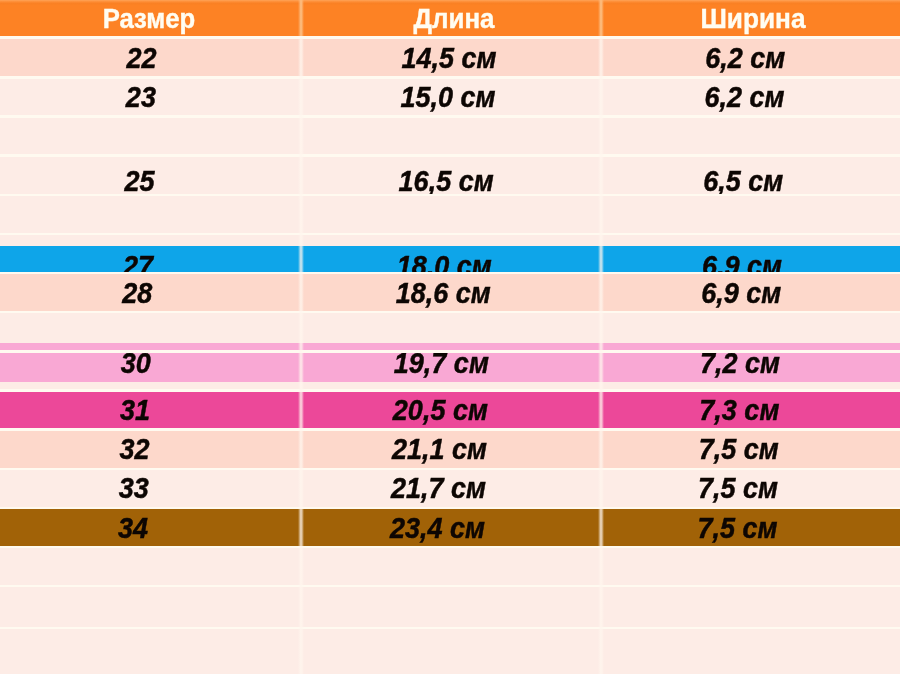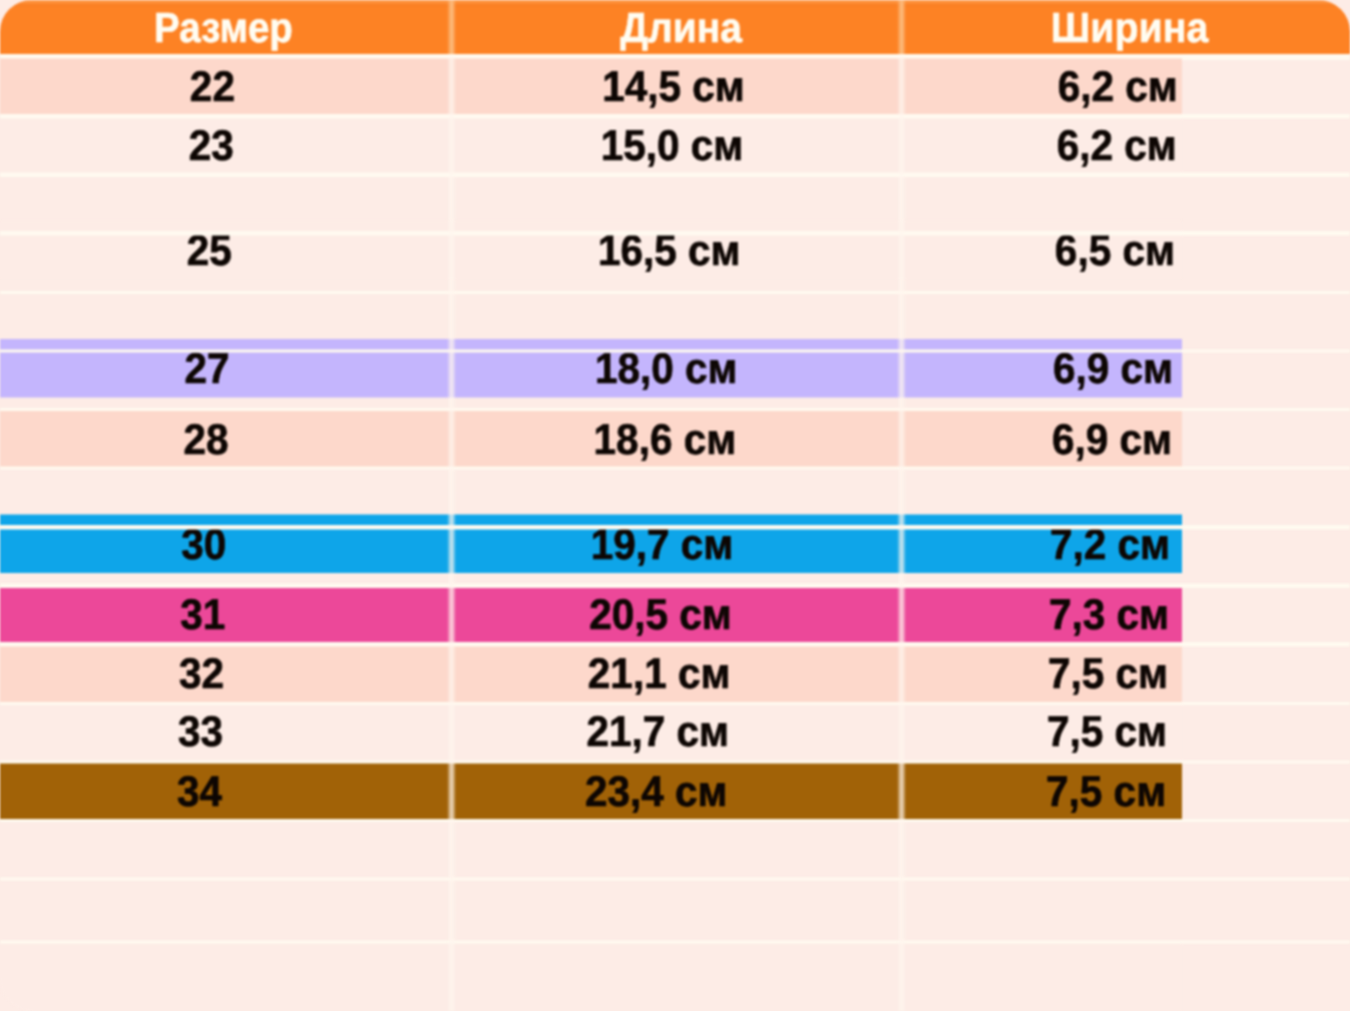--- a/index.html
+++ b/index.html
@@ -1,28 +1,28 @@
 <!DOCTYPE html>
 <html><head>
 <meta charset="utf-8">
 <style>
   html,body{margin:0;padding:0;}
   body{width:900px;height:674px;overflow:hidden;background:#fdece6;
        font-family:"Liberation Sans",sans-serif;
        -webkit-font-smoothing:antialiased;}
-  #chart{position:relative;width:900px;height:674px;overflow:hidden;filter:blur(0.6px);border-radius:21px;}
+  #chart{position:relative;width:900px;height:674px;overflow:hidden;filter:blur(0.6px);}
   .hdr{position:absolute;left:0;top:0;width:900px;height:36px;background:#fd8224;}
   .hdr-under{position:absolute;left:0;width:900px;background:#fffaf4;}
   .hdr-top{position:absolute;left:0;top:0;width:900px;height:5px;
            background:linear-gradient(to bottom, rgba(255,190,130,0.55) 0%, rgba(255,175,110,0.18) 40%, rgba(214,100,20,0.10) 75%, rgba(253,130,36,0) 100%);}
   .hcell{position:absolute;top:2px;height:36px;font-weight:bold;
           font-size:27px;line-height:35px;text-align:center;
           -webkit-text-stroke:0.4px #fffdf2;
           transform-origin:center center;white-space:nowrap;}
-  .row{position:absolute;left:0;width:788px;}
+  .row{position:absolute;left:0;width:900px;font-style:italic;}
   .cell{position:absolute;font-weight:bold;font-size:27px;
          text-align:center;white-space:nowrap;
          -webkit-text-stroke:0.45px #0d0603;
          transform:scale(1,1.06);transform-origin:center center;}
   .vsoft{position:absolute;width:6px;}
   .rline{position:absolute;left:0;width:900px;height:2.4px;}
 </style>
 </head>
 <body>
 
@@ -38,36 +38,36 @@
     <div class="row" style="top:38.3px;height:39.13px;background:#fdd8cb">
       <div class="cell" style="left:-8.400000000000006px;width:300px;top:0.7px;line-height:39.13px;color:#0d0603">22</div>
       <div class="cell" style="left:299px;width:300px;top:0.7px;line-height:39.13px;color:#0d0603">14,5 см</div>
       <div class="cell" style="left:595.2px;width:300px;top:0.7px;line-height:39.13px;color:#0d0603">6,2 см</div>
     </div>
     <div class="row" style="top:77.43px;height:39.13px;background:#fdece6">
       <div class="cell" style="left:-9.120000000000005px;width:300px;top:0.7px;line-height:39.13px;color:#0d0603">23</div>
       <div class="cell" style="left:298.043px;width:300px;top:0.7px;line-height:39.13px;color:#0d0603">15,0 см</div>
       <div class="cell" style="left:594.5500000000001px;width:300px;top:0.7px;line-height:39.13px;color:#0d0603">6,2 см</div>
     </div>
-    <div class="row" style="top:147px;height:39.13px;background:#fdece6">
+    <div class="row" style="top:161px;height:39.13px;background:#fdece6">
       <div class="cell" style="left:-10.560000000000002px;width:300px;top:0.7px;line-height:39.13px;color:#0d0603">25</div>
       <div class="cell" style="left:296.129px;width:300px;top:0.7px;line-height:39.13px;color:#0d0603">16,5 см</div>
       <div class="cell" style="left:593.25px;width:300px;top:0.7px;line-height:39.13px;color:#0d0603">6,5 см</div>
     </div>
-    <div class="row" style="top:226px;height:39.13px;background:#c4b5fd">
+    <div class="row" style="top:246px;height:39.13px;background:#0ea5e9">
       <div class="cell" style="left:-12px;width:300px;top:0.7px;line-height:39.13px;color:#0d0603">27</div>
       <div class="cell" style="left:294.215px;width:300px;top:0.7px;line-height:39.13px;color:#0d0603">18,0 см</div>
       <div class="cell" style="left:591.95px;width:300px;top:0.7px;line-height:39.13px;color:#0d0603">6,9 см</div>
     </div>
     <div class="row" style="top:273.08000000000004px;height:39.13px;background:#fdd8cb">
       <div class="cell" style="left:-12.719999999999999px;width:300px;top:0.7px;line-height:39.13px;color:#0d0603">28</div>
       <div class="cell" style="left:293.258px;width:300px;top:0.7px;line-height:39.13px;color:#0d0603">18,6 см</div>
       <div class="cell" style="left:591.3000000000001px;width:300px;top:0.7px;line-height:39.13px;color:#0d0603">6,9 см</div>
     </div>
-    <div class="row" style="top:343px;height:39.13px;background:#0ea5e9">
+    <div class="row" style="top:343px;height:39.13px;background:#f9a8d4">
       <div class="cell" style="left:-14.159999999999997px;width:300px;top:0.7px;line-height:39.13px;color:#0d0603">30</div>
       <div class="cell" style="left:291.344px;width:300px;top:0.7px;line-height:39.13px;color:#0d0603">19,7 см</div>
       <div class="cell" style="left:590px;width:300px;top:0.7px;line-height:39.13px;color:#0d0603">7,2 см</div>
     </div>
     <div class="row" style="top:390.47px;height:39.13px;background:#ec4899">
       <div class="cell" style="left:-14.879999999999995px;width:300px;top:0.7px;line-height:39.13px;color:#0d0603">31</div>
       <div class="cell" style="left:290.387px;width:300px;top:0.7px;line-height:39.13px;color:#0d0603">20,5 см</div>
       <div class="cell" style="left:589.35px;width:300px;top:0.7px;line-height:39.13px;color:#0d0603">7,3 см</div>
     </div>
     <div class="row" style="top:429.6px;height:39.13px;background:#fdd8cb">

